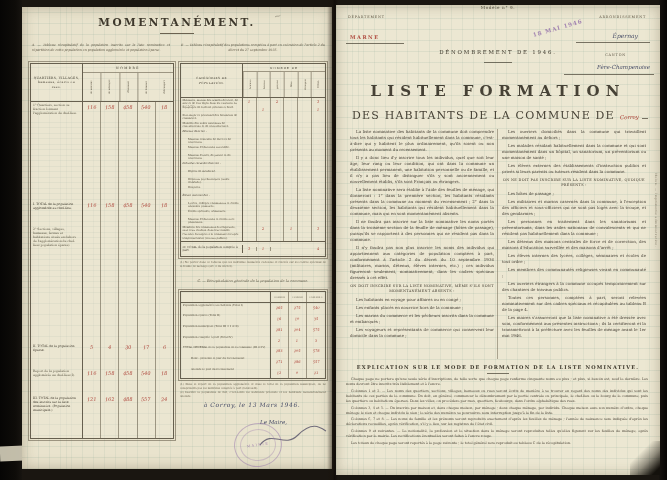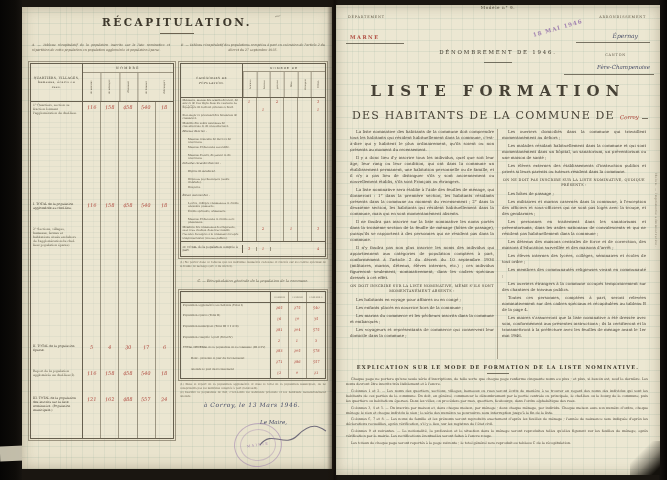--- a/index.html
+++ b/index.html
@@ -155,21 +155,21 @@
 </style>
 </head>
 <body>
 
 <div class="stage">
   <div class="edge-left"></div>
   <div class="edge-right"></div>
   <div class="sticker"></div>
 
   <div class="page page-left">
-    <div class="lp-title">RÉCAPITULATION.</div>
+    <div class="lp-title">MOMENTANÉMENT.</div>
     <div class="lp-title-rule"></div>
     <div class="pencil-squiggle">~</div>
 
     <div class="cap cap-a">A. — Tableau récapitulatif de la population inscrite sur la liste nominative et répartition de cette population en population agglomérée et population éparse.</div>
     <div class="cap cap-b">B. — Tableau récapitulatif des populations comptées à part en exécution de l'article 2 du décret du 27 septembre 1935.</div>
 
     <div class="tbl tbl-a" id="tableA">
         <div class="ta-head">
           <div class="ta-corner">QUARTIERS, VILLAGES, hameaux, écarts ou rues.</div>
           <div class="ta-grp">

